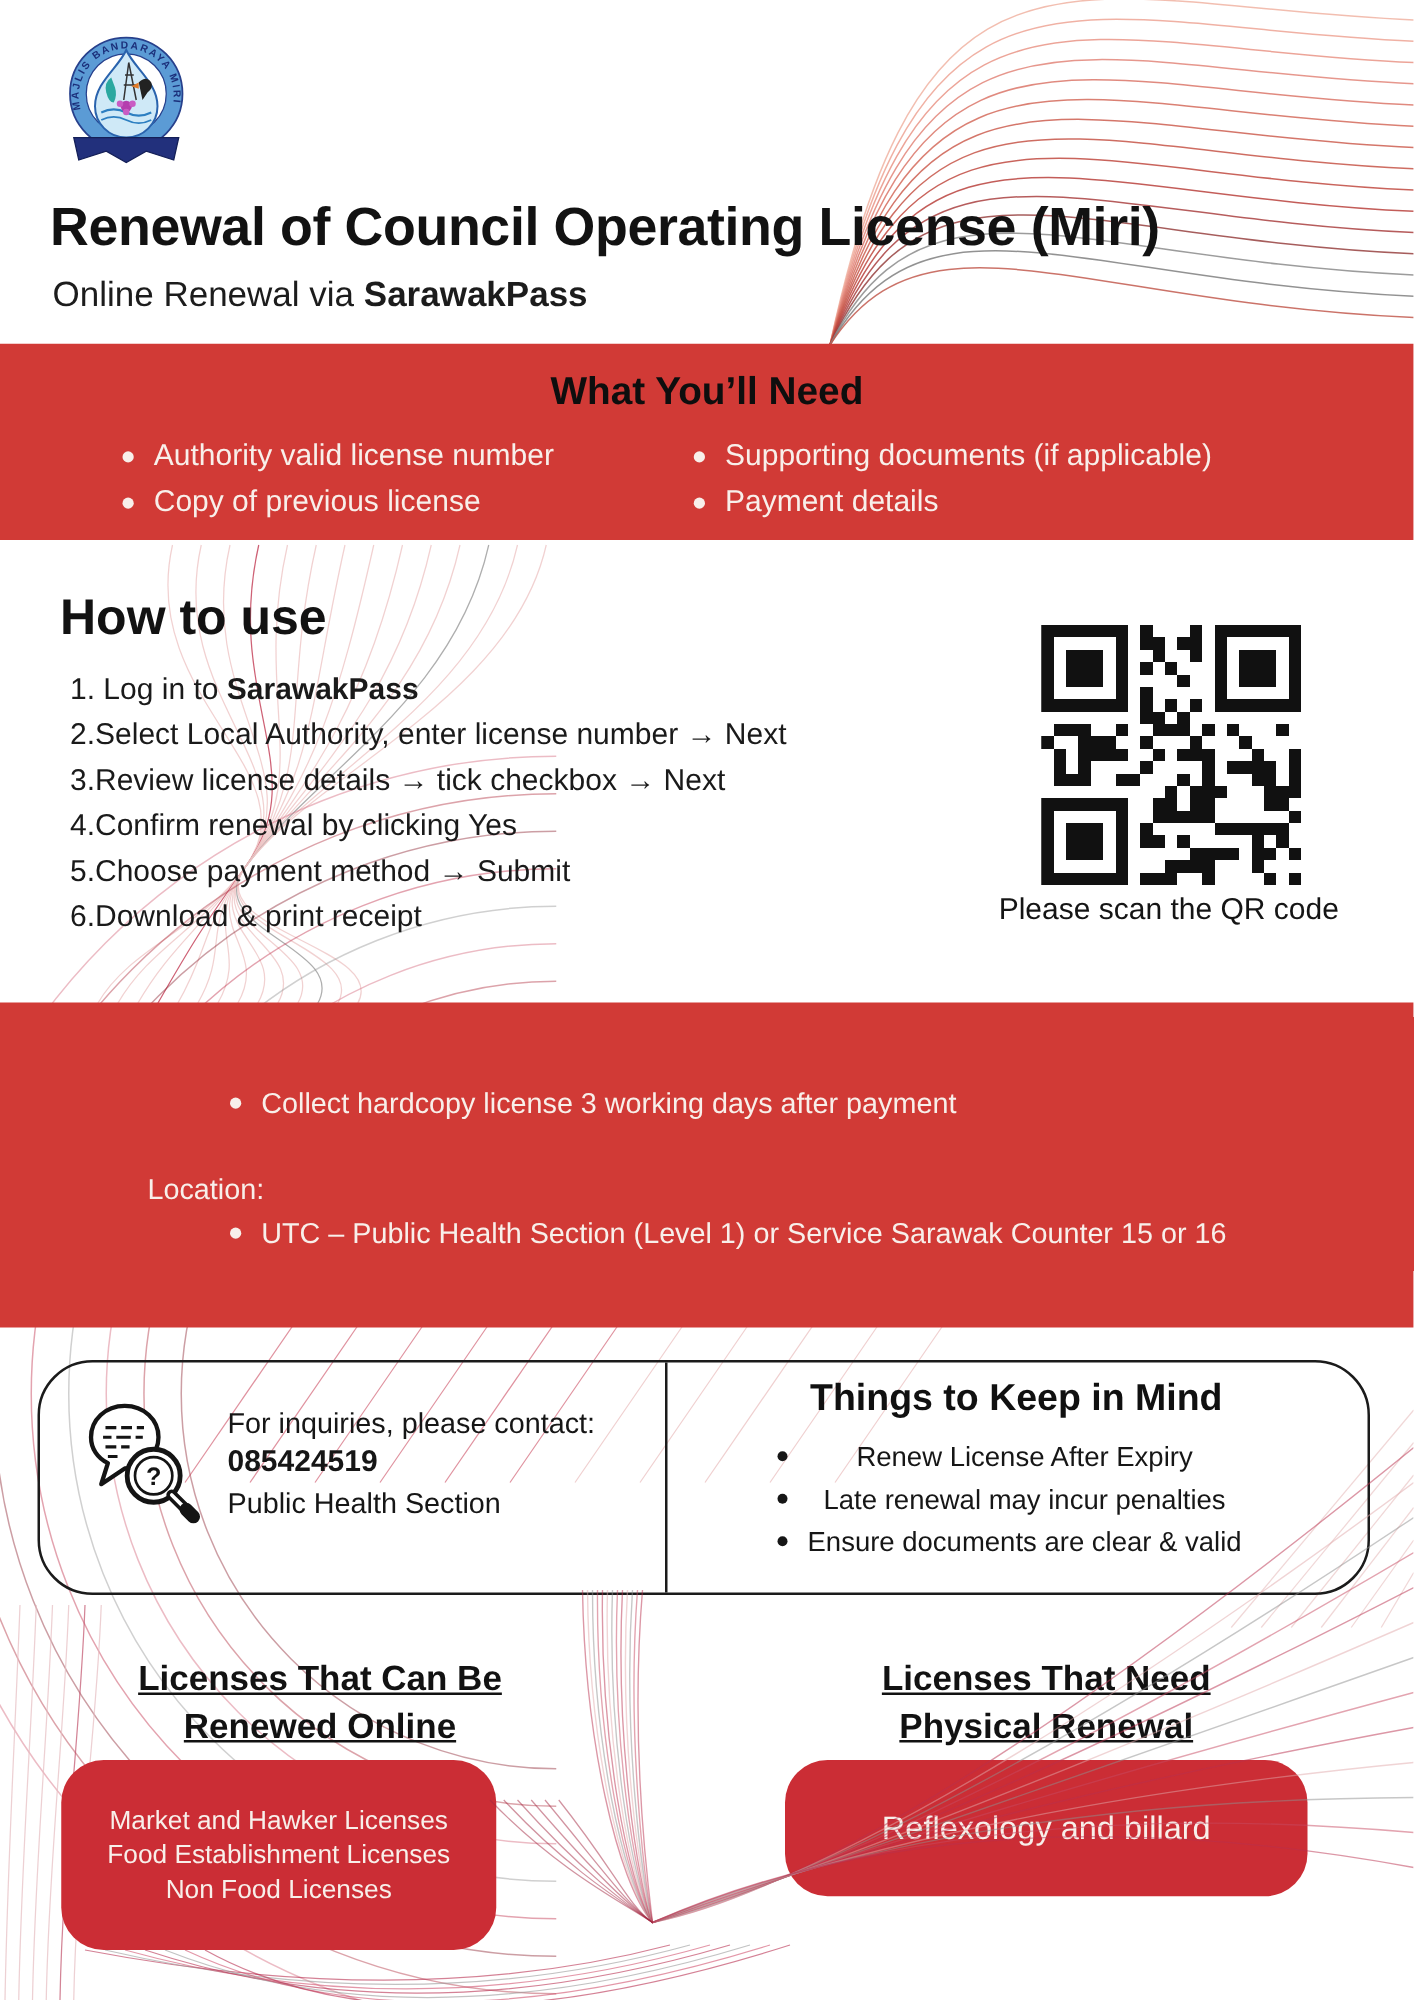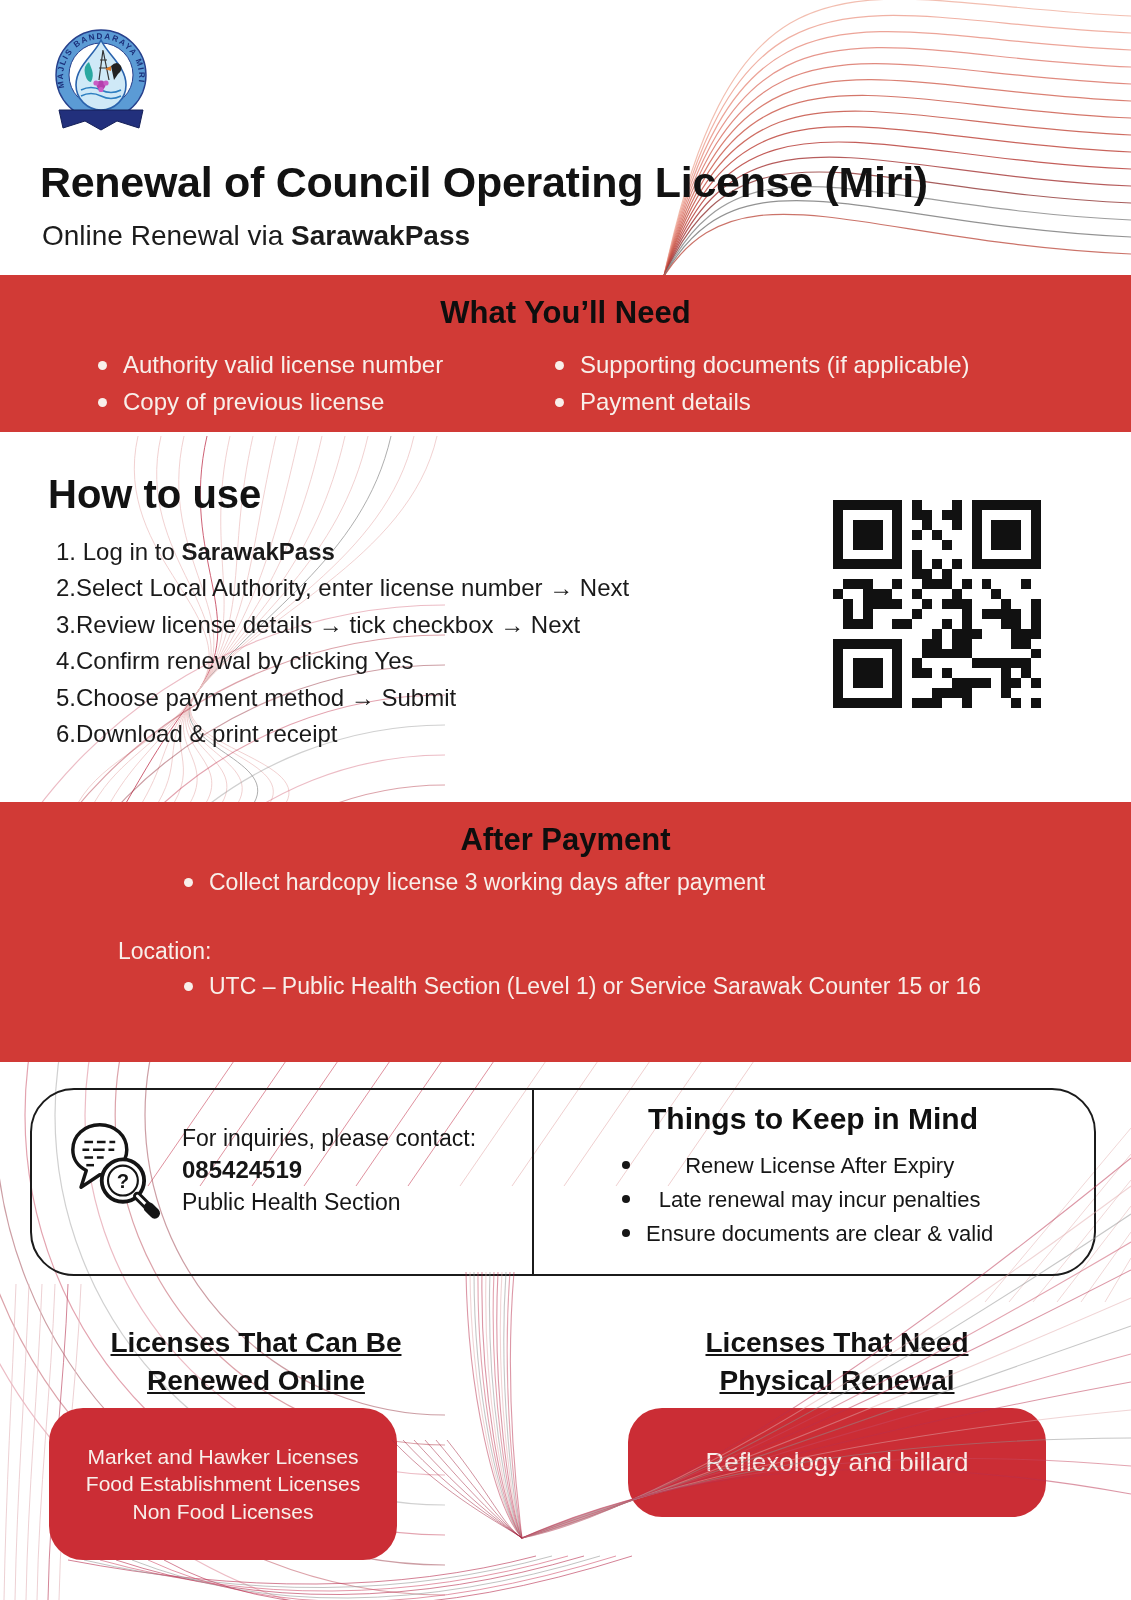--- a/index.html
+++ b/index.html
@@ -310,23 +310,23 @@
         <rect x="9.904761904761905" y="9.904761904761905" width="49.523809523809526" height="49.523809523809526" fill="#ffffff"></rect>
         <rect x="19.80952380952381" y="19.80952380952381" width="29.714285714285715" height="29.714285714285715" fill="#111111"></rect>
         <rect x="138.66666666666669" y="0" width="69.33333333333334" height="69.33333333333334" fill="#111111"></rect>
         <rect x="148.57142857142858" y="9.904761904761905" width="49.523809523809526" height="49.523809523809526" fill="#ffffff"></rect>
         <rect x="158.47619047619048" y="19.80952380952381" width="29.714285714285715" height="29.714285714285715" fill="#111111"></rect>
         <rect x="0" y="138.66666666666669" width="69.33333333333334" height="69.33333333333334" fill="#111111"></rect>
         <rect x="9.904761904761905" y="148.57142857142858" width="49.523809523809526" height="49.523809523809526" fill="#ffffff"></rect>
         <rect x="19.80952380952381" y="158.47619047619048" width="29.714285714285715" height="29.714285714285715" fill="#111111"></rect>
       </svg>
   </div>
+  <p class="layer qr-cap">Please scan the QR code</p>
 
   <section class="layer band band2">
-    <h2 class="band-title">After Payment</h2>
     <ul class="rlist ap-b1">
       <li>Collect hardcopy license 3 working days after payment</li>
     </ul>
     <p class="ap-loc">Location:</p>
     <ul class="rlist ap-b2">
       <li>UTC – Public Health Section (Level 1) or Service Sarawak Counter 15 or 16</li>
     </ul>
   </section>
 
   <section class="layer info-box">

